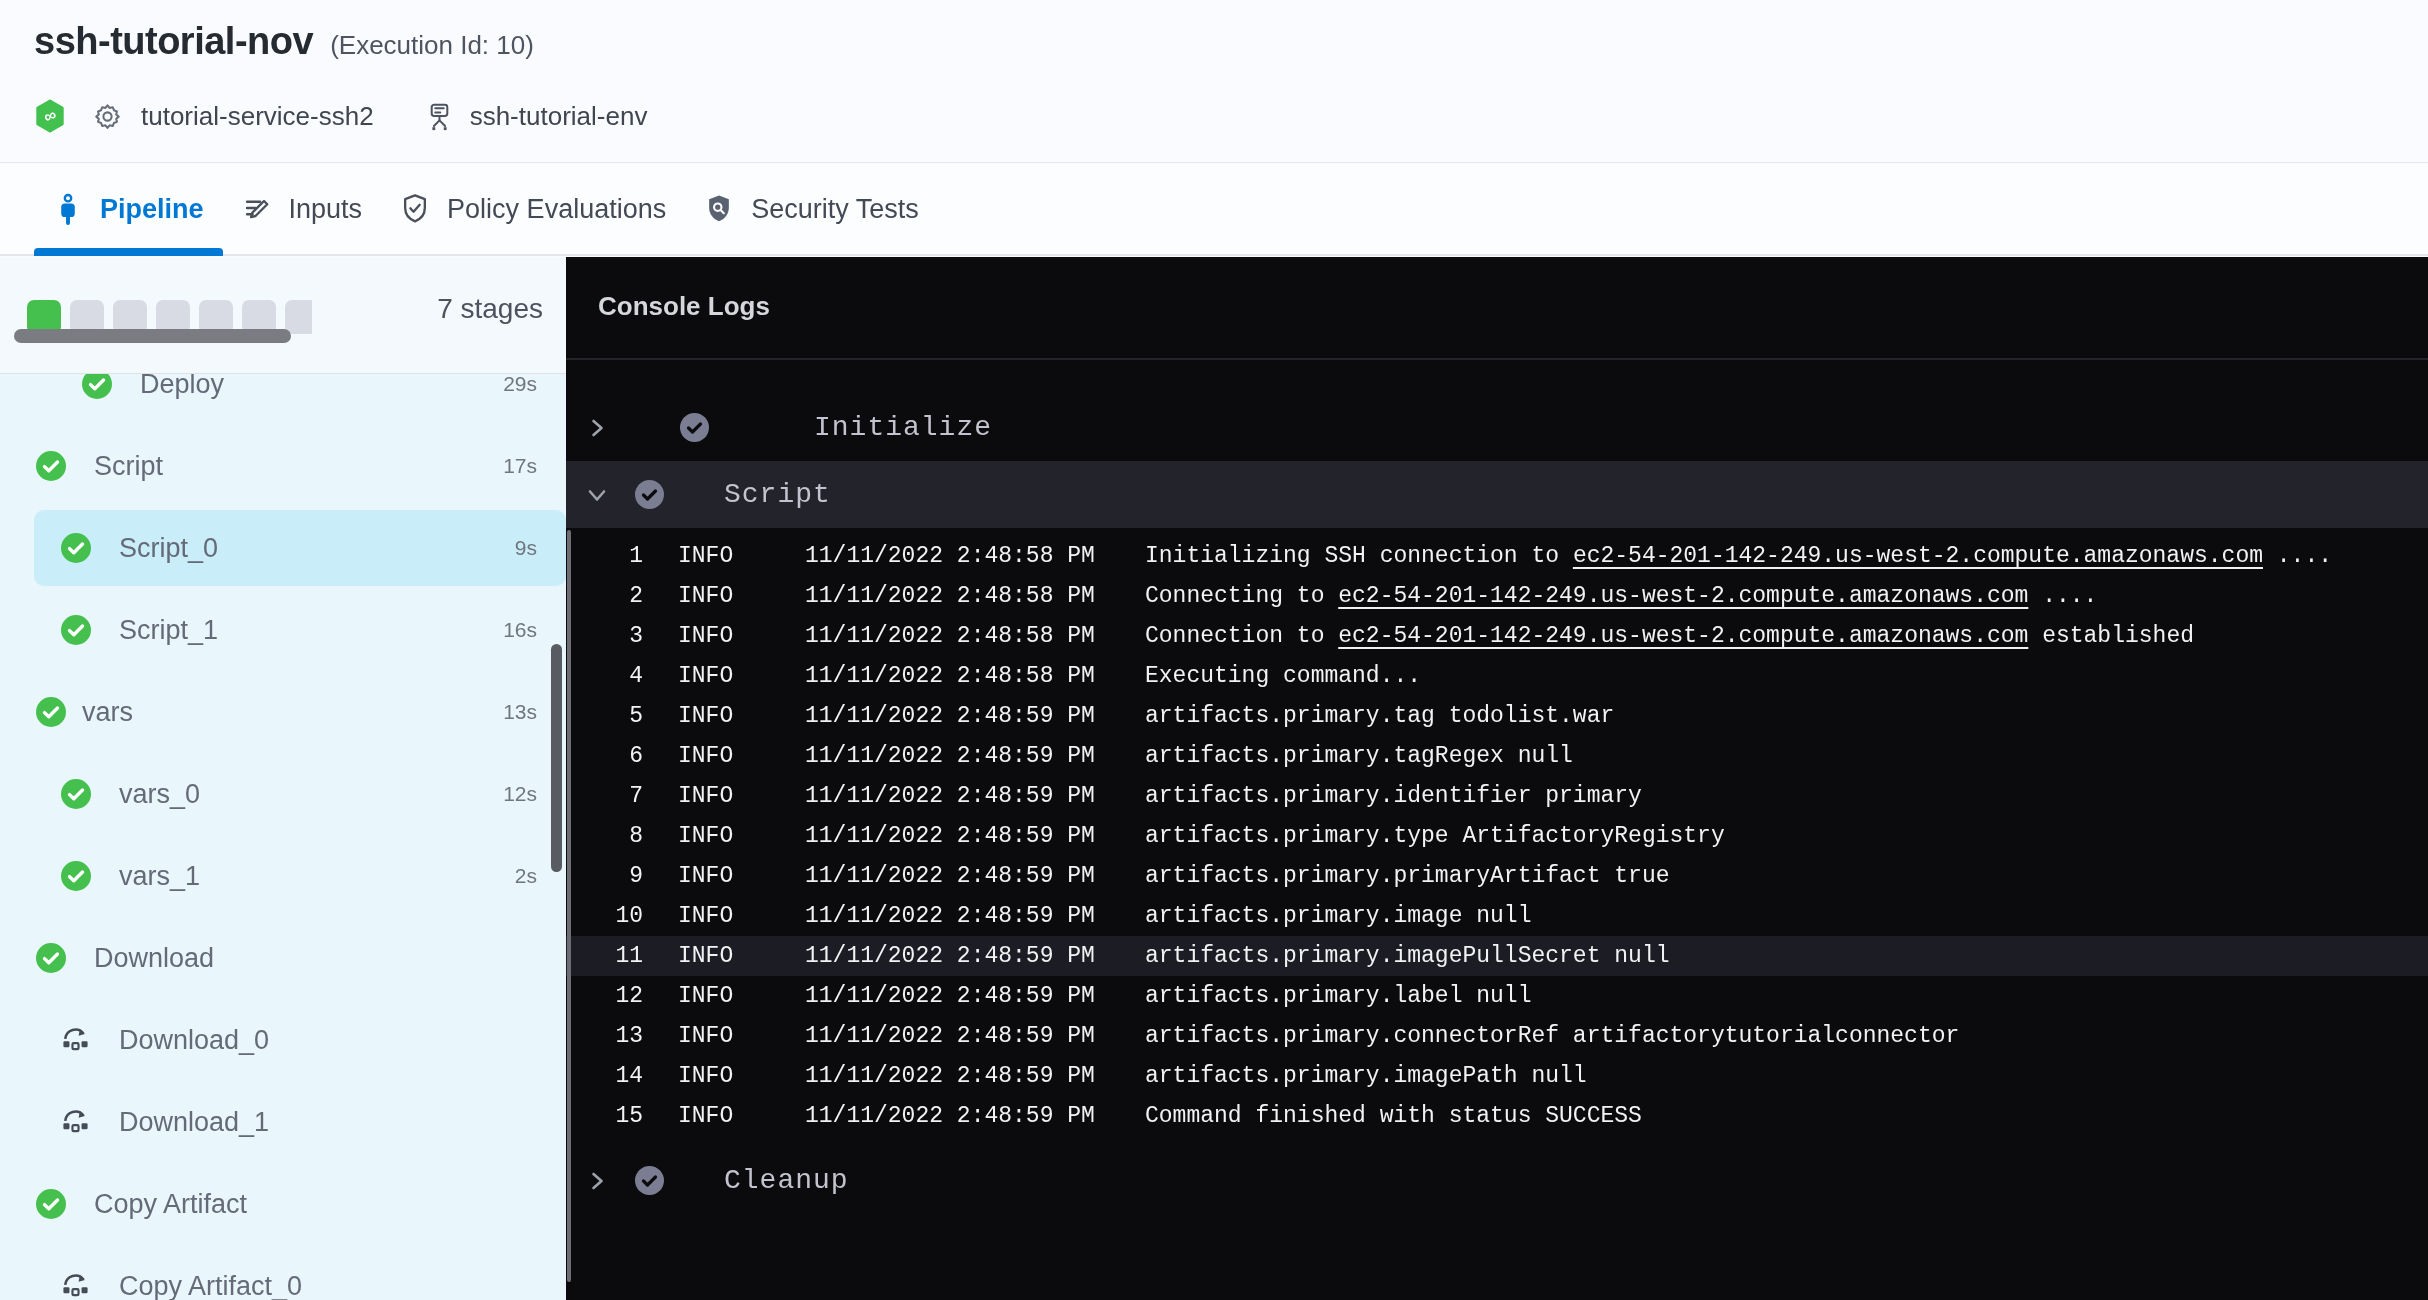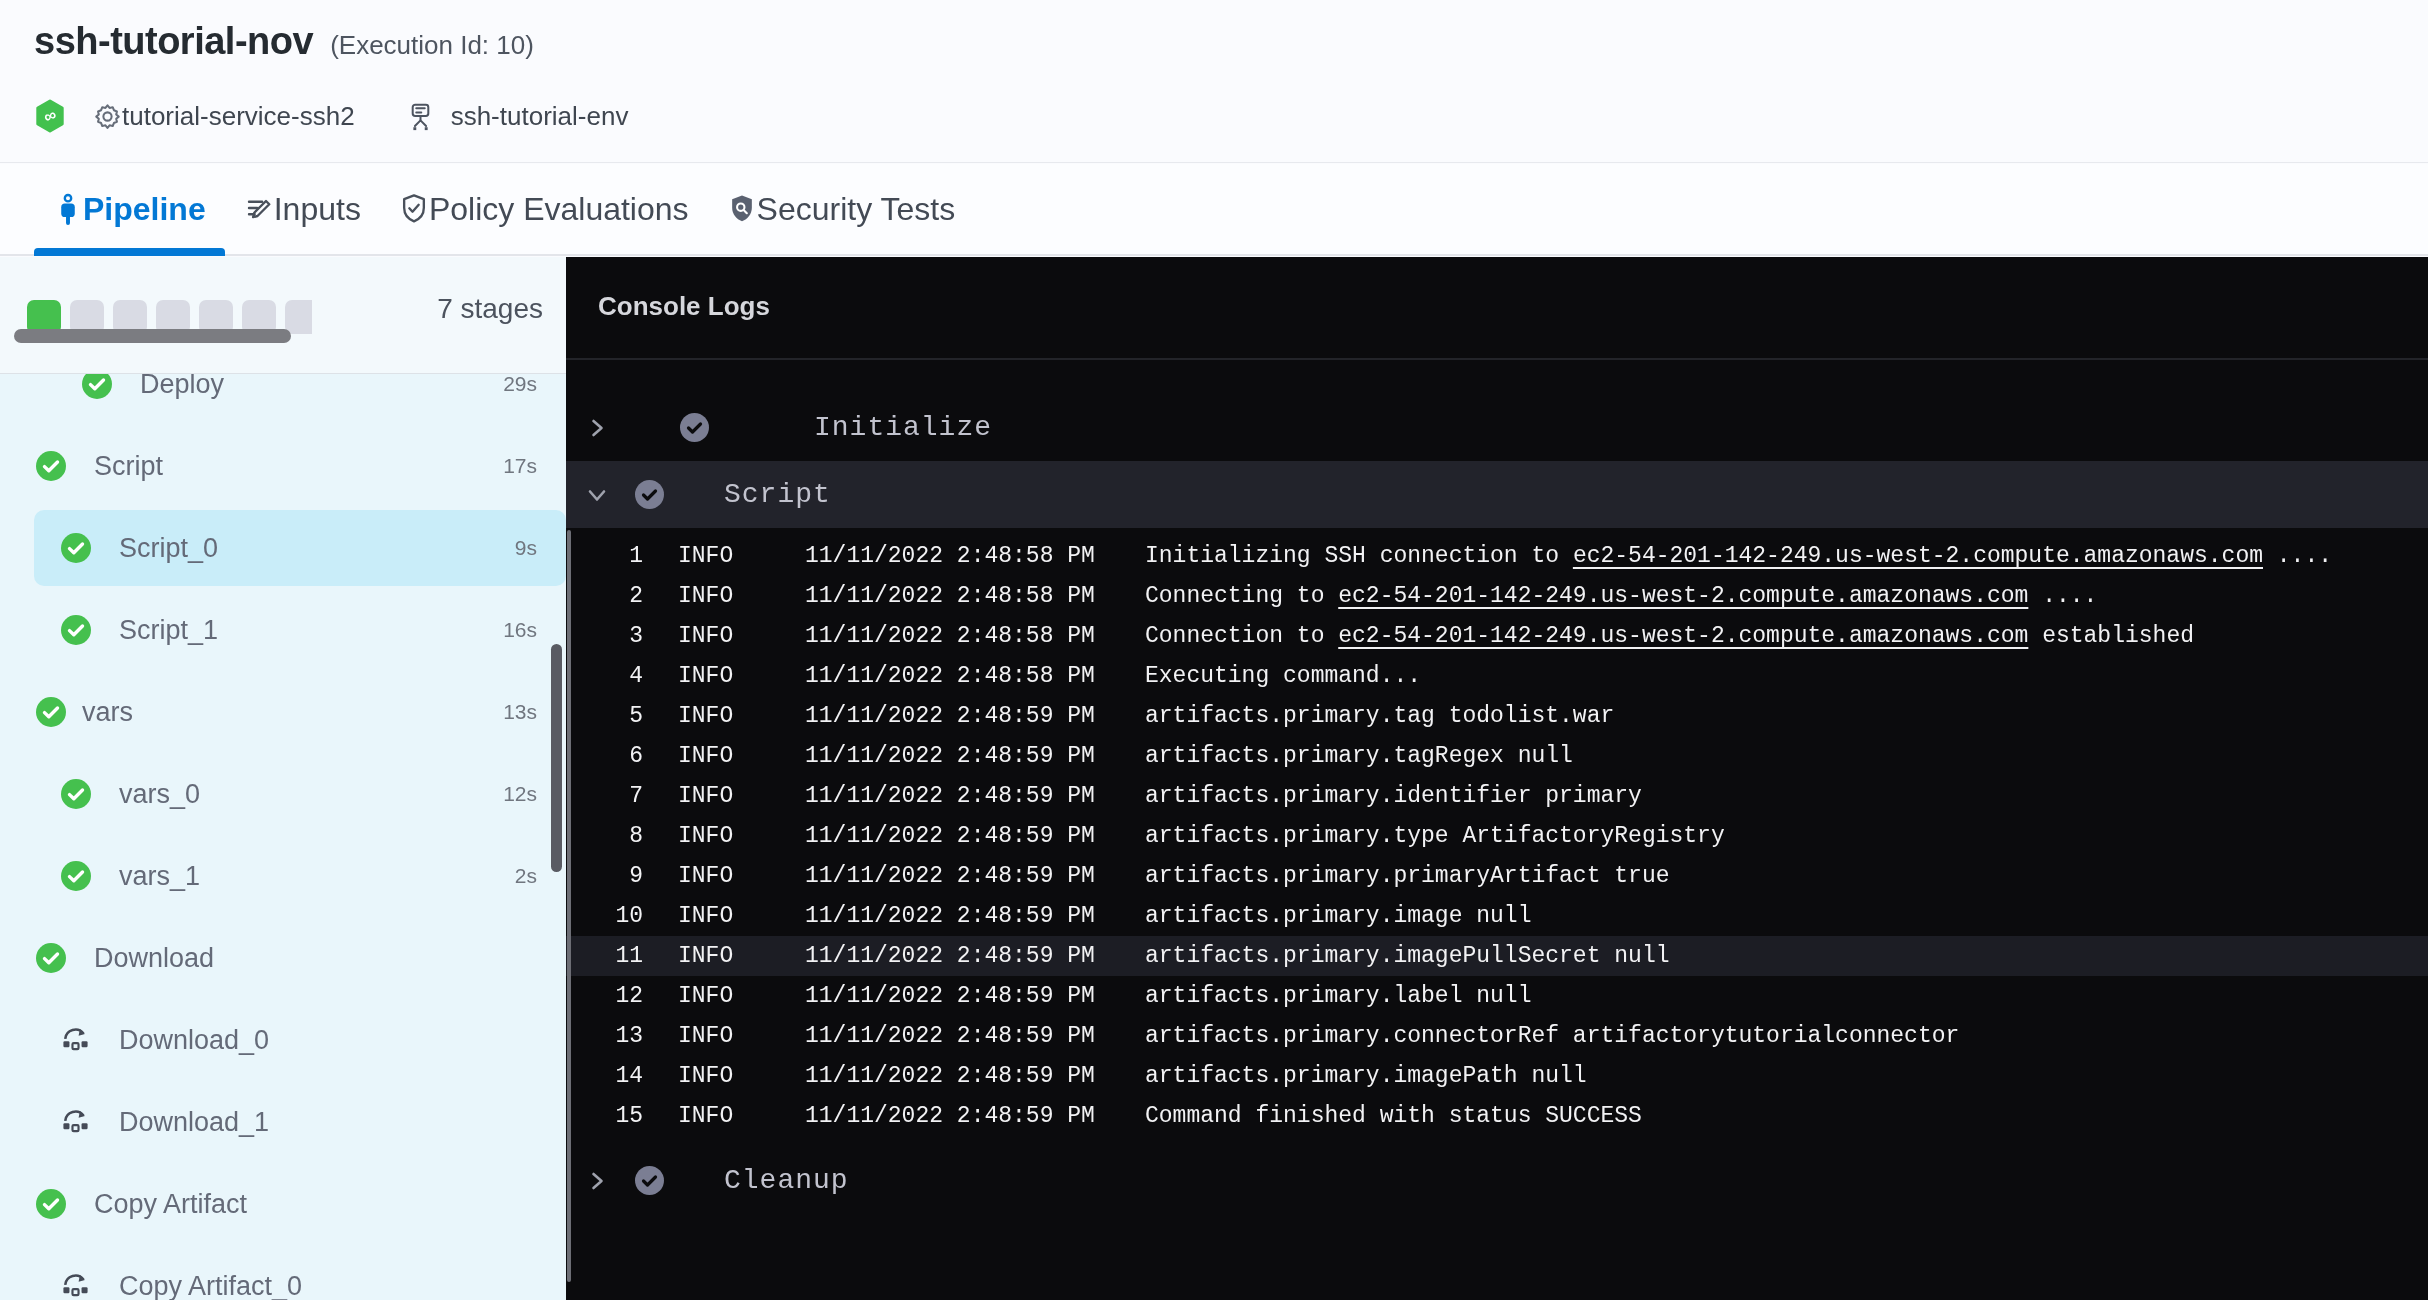--- a/index.html
+++ b/index.html
@@ -8,30 +8,30 @@
          font-family:"Liberation Sans", sans-serif; background:#fafbfe; }
 
   
   .page-header { position:absolute; top:0; left:0; width:2428px; height:163px;
                  background:#fafbfe; border-bottom:1px solid #e7e9ee; z-index:5; }
   .title-row { position:absolute; left:34px; top:20px; display:flex; align-items:baseline; gap:17px; }
   .page-title { font-size:38px; font-weight:700; color:#252b31; letter-spacing:-0.5px; }
   .exec-id { font-size:26px; color:#4e5560; }
   .meta-row { position:absolute; left:34px; top:94px; height:44px; display:flex; align-items:center; }
   .svc-gear { margin-left:27px; display:flex; }
-  .svc-label { font-size:26px; color:#3f4650; }
+  .svc-label { margin-left:19px; font-size:26px; color:#3f4650; }
   .env-icon { margin-left:52px; display:flex; }
   .env-label { margin-left:17px; font-size:26px; color:#3f4650; }
 
   
   .tab-bar { position:absolute; top:164px; left:0; width:2428px; height:92px;
              background:#fcfdff; border-bottom:2px solid #e3e5ea; display:flex;
              align-items:center; padding-left:34px; z-index:5; }
-  .tab { position:relative; height:100%; display:flex; align-items:center; 
-         padding:0 19px; font-size:32px; font-weight:500; color:#434a55; cursor:pointer; }
+  .tab { position:relative; height:100%; display:flex; align-items:center; gap:17px;
+         padding:0 19px; font-size:27px; font-weight:500; color:#434a55; cursor:pointer; }
   .tab.active { color:#0278d5; font-weight:700; }
   .tab.active::after { content:''; position:absolute; left:0; right:0; bottom:-2px;
          height:8px; background:#0278d5; border-radius:4px 4px 0 0; }
   .tab .ticon { display:flex; }
 
   
   .sidebar { position:absolute; top:257px; left:0; width:566px; height:1043px;
              background:#e9f6fb; overflow:hidden; }
   .sidebar-header { position:absolute; top:0; left:0; right:0; height:117px;
              background:#f3f9fc; border-bottom:1px solid #dde2e7; z-index:2; }

